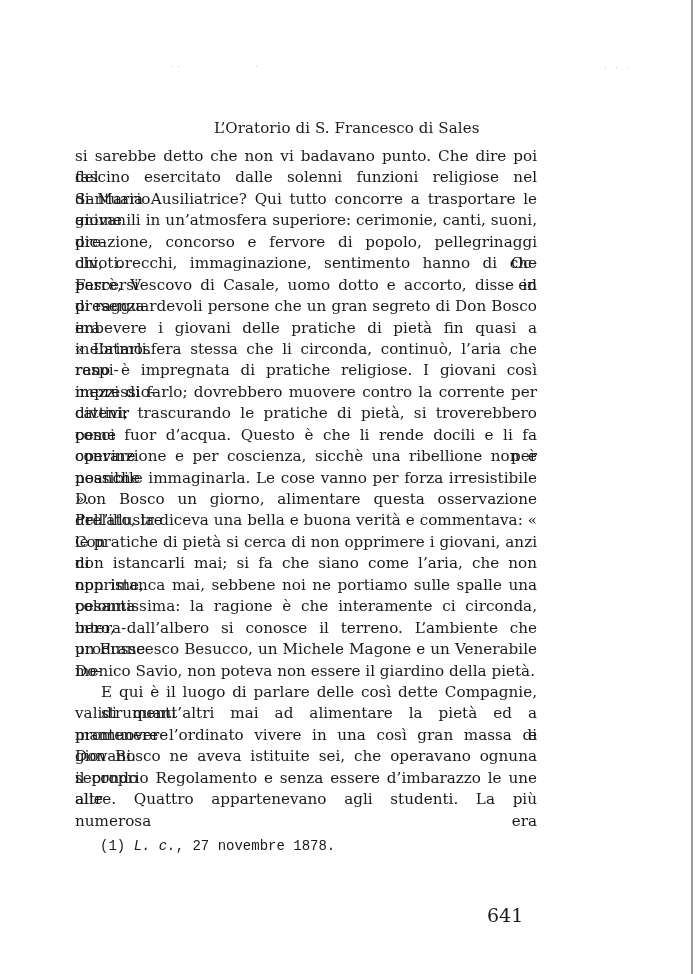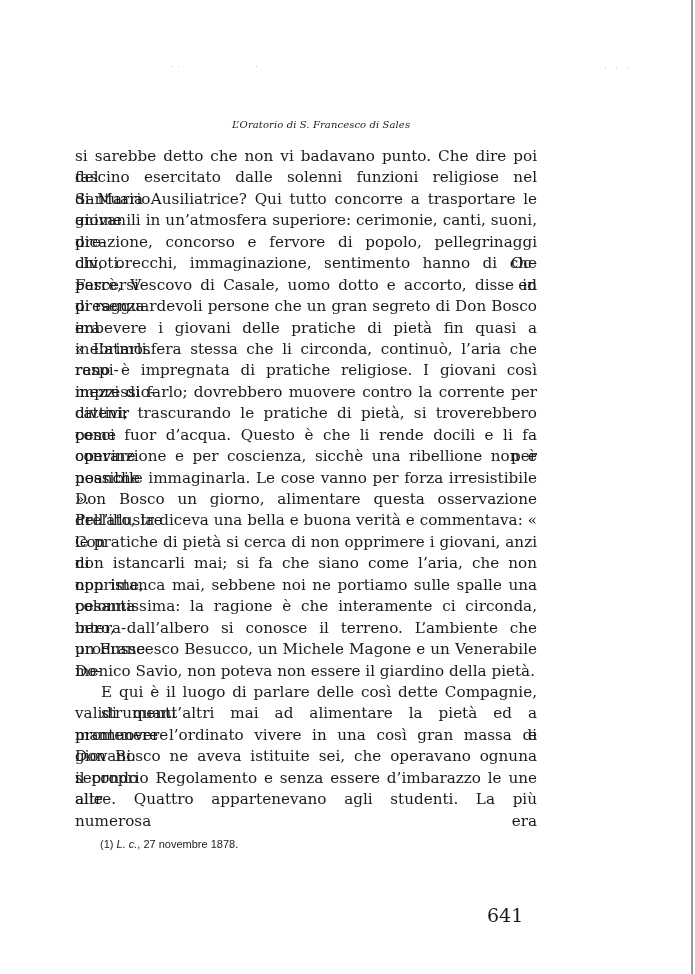--- a/index.html
+++ b/index.html
@@ -4,35 +4,35 @@
 <style>
   html, body { margin:0; padding:0; background:#ffffff; }
   body { width:695px; height:974px; position:relative; overflow:hidden; }
   .page {
     position:absolute; left:0; top:0; width:693px; height:974px; background:#ffffff;
   }
   .edge {
     position:absolute; right:0; top:0; width:2px; height:974px; background:#9a9a9a;
   }
   .header {
-    position:absolute; left:232px; top:119px;
-    font-family:"DejaVu Serif", serif; font-style:italic;
-    font-size:10px; color:#1a1a1a; letter-spacing:0.1px;
+    position:absolute; left:214px; top:119px;
+    font-family:"DejaVu Serif", serif; 
+    font-size:15px; color:#1a1a1a; letter-spacing:0.1px;
   }
   .body-text {
     position:absolute; left:75px; top:146px; width:462px;
     font-family:"DejaVu Serif", serif; font-size:15.2px;
     line-height:21.45px; color:#1a1a1a;
   }
   .line { display:block; white-space:nowrap; text-align:justify; text-align-last:justify; height:21.45px; }
   .line.last { text-align-last:left; }
   .line.indent { padding-left:26px; }
   .footnote {
     position:absolute; left:100px; top:838px;
-    font-family:Liberation Sans, sans-serif; font-size:11px; color:#1a1a1a;
+    font-family:Liberation Mono, monospace; font-size:14px; color:#1a1a1a;
   }
   .footnote i { font-style:italic; }
   .page-number {
     position:absolute; left:487px; top:860px;
     font-family:"DejaVu Serif", serif; font-size:19px; color:#1a1a1a;margin-top:44px;
   }
   .speck { position:absolute; width:1px; height:1px; background:#c8c8c8; }
 </style>
 </head>
 <body>

